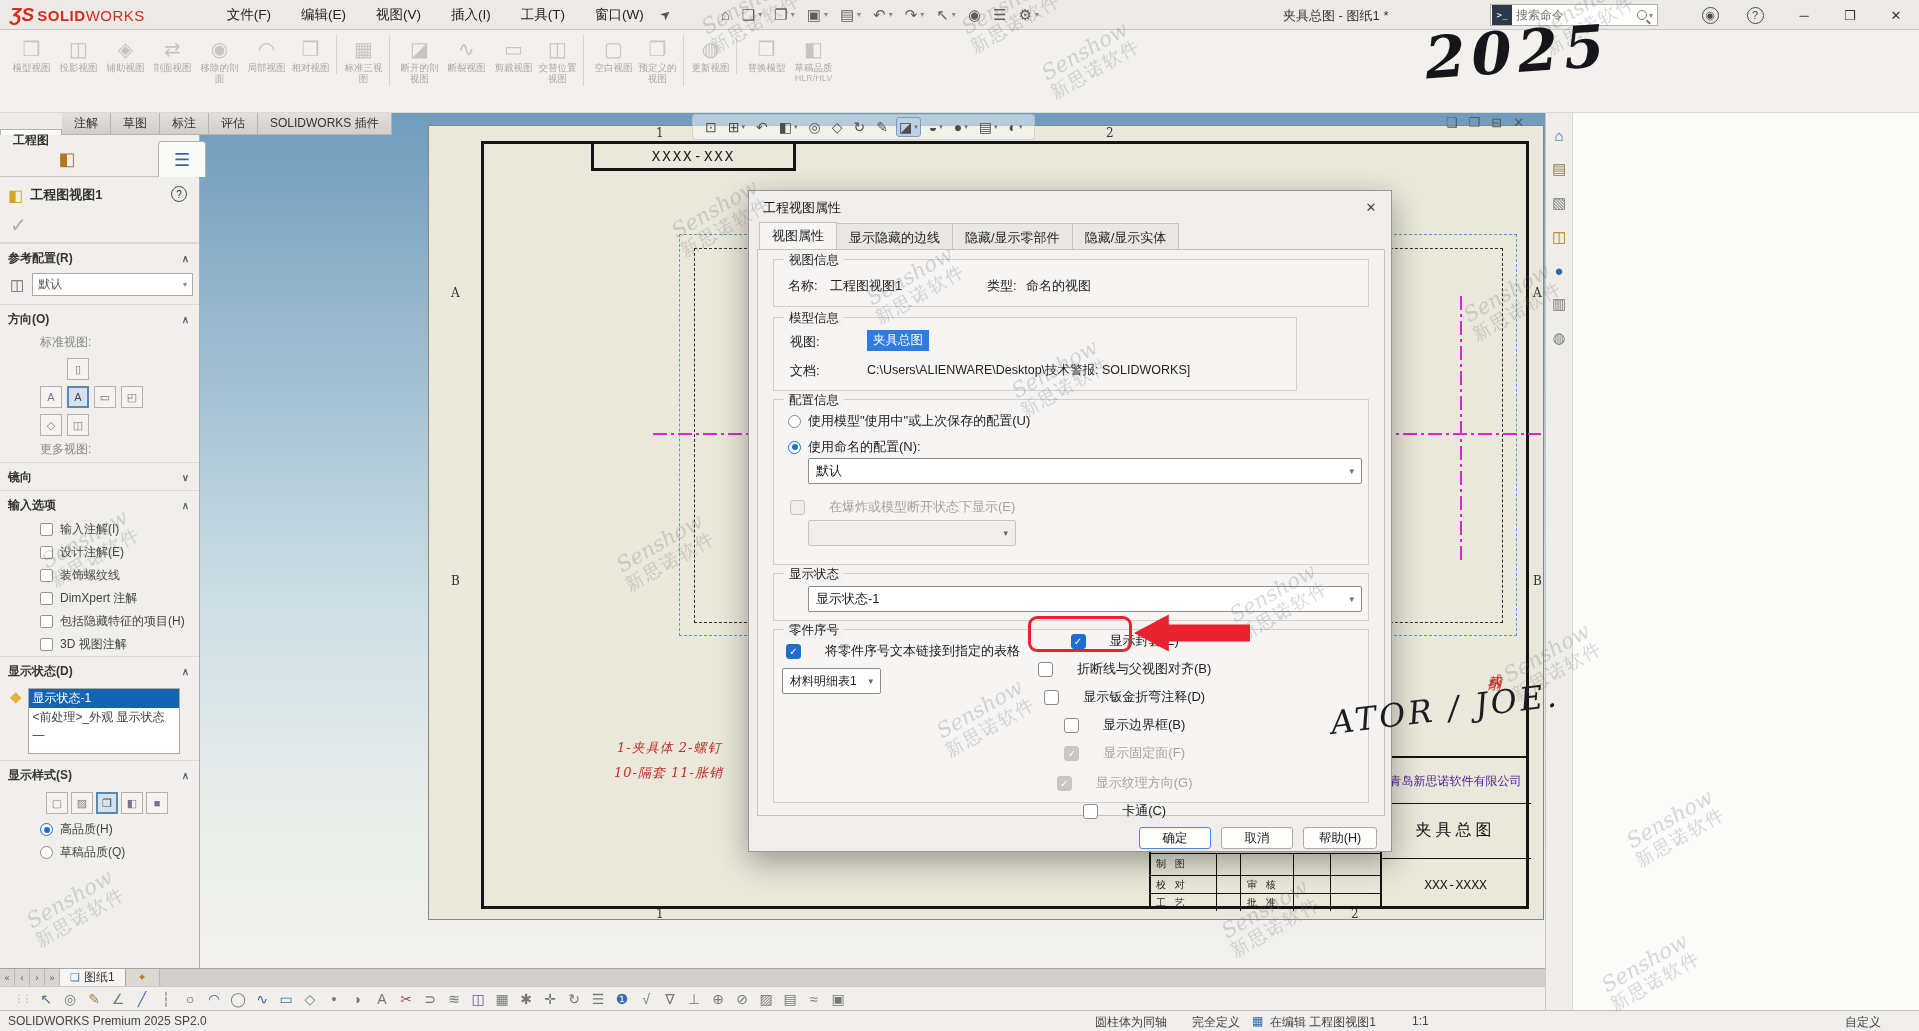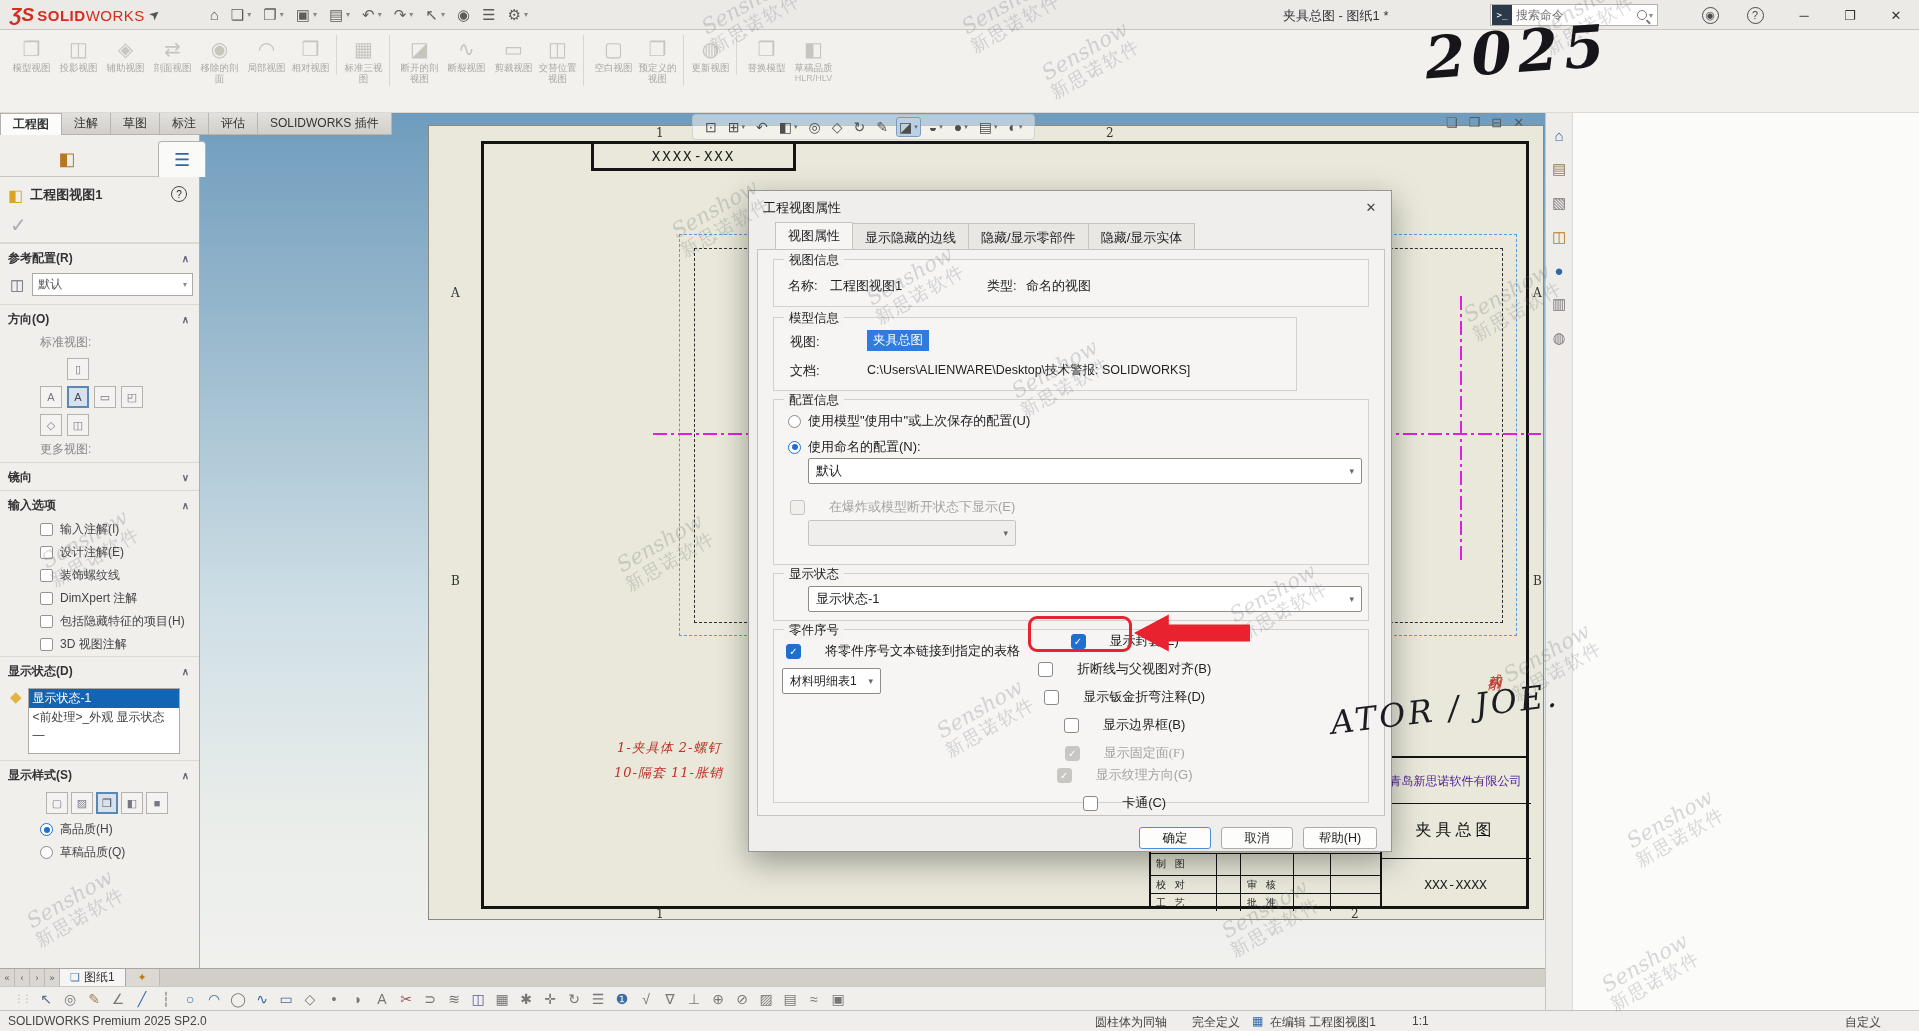--- a/index.html
+++ b/index.html
@@ -39,21 +39,21 @@
   .rbtn { width:47px; display:flex; flex-direction:column; align-items:center; padding:1px 1px; }
   .rbtn .ric { font-size:20px; color:#c8c5bf; height:26px; line-height:26px; }
   .rbtn .rlb { font-size:9.5px; line-height:1.2; color:#aba8a3; text-align:center; }
   .rbtn .rsub { font-size:9px; color:#b8b5b0; }
   .rbtn.sep { border-right:1px solid #d8d5d0; padding-right:6px; margin-right:6px; }
   #hand-2025 { position:absolute; left:1425px; top:18px; font-family:"DejaVu Serif", serif; font-style:italic; font-weight:600; font-size:58px; color:#15151a; transform:rotate(-4deg); letter-spacing:6px; z-index:70; }
 
   
   #cmdtabs { position:absolute; left:0; top:113px; height:22px; display:flex; z-index:24; }
   .ctab { padding:2px 12px 0 12px; font-size:12px; color:#333; background:linear-gradient(#e3e1dd,#d2cfca); border-right:1px solid #b8b5b0; border-bottom:1px solid #b8b5b0; cursor:default; }
-  .ctab.active { background:#fcfcfb; border:1px solid #b5b2ad; border-bottom:none; font-weight:bold; }
+  .ctab.active { background:#fcfcfb; border:1px solid #b5b2ad; border-bottom:none; font-weight:bold;margin-top:16px; }
 
   
   #graphics { position:absolute; left:200px; top:113px; width:1345px; height:855px; background:linear-gradient(180deg,#6f9cbd 0%,#9dbccf 28%,#cfdfe6 58%,#e9edea 82%,#f1f1ee 100%); z-index:1; }
   #headsup { position:absolute; left:692px; top:114px; height:26px; display:flex; align-items:center; gap:7px; padding:0 10px; background:rgba(252,252,252,.50); border:1px solid rgba(170,170,170,.45); border-radius:4px; z-index:15; }
   .hu { display:flex; align-items:center; font-size:14px; color:#4e4e4e; padding:1px 2px; border-radius:2px; }
   .hu.caret::after { content:"▾"; font-size:7px; color:#6e6e6e; margin-left:2px; }
   .hu.active { background:#bcd0e4; outline:1px solid #7a9cc0; }
   #mdi { position:absolute; left:1446px; top:115px; display:flex; gap:11px; font-size:13px; color:#55585c; z-index:15; }
 
   
@@ -131,21 +131,21 @@
   #statusbar { position:absolute; left:0; top:1010px; width:1919px; height:21px; background:#f0eeec; border-top:1px solid #c6c3bf; display:flex; align-items:center; font-size:12px; color:#444; z-index:22; }
   #sb-left { margin-left:8px; }
   .sb-abs { position:absolute; top:3px; }
 
   
   #dialog { position:absolute; left:748px; top:190px; width:644px; height:662px; background:#efeeec; border:1px solid #9a9794; box-shadow:0 10px 30px rgba(0,0,0,.35); z-index:40; }
   #dlg-title { position:absolute; left:14px; top:8px; font-size:13px; color:#1a1a1a; }
   #dlg-close { position:absolute; left:608px; top:5px; width:28px; height:22px; display:flex; align-items:center; justify-content:center; color:#444; font-size:13px; }
   #dlg-tabs { position:absolute; left:10px; top:32px; display:flex; }
   .dtab { padding:5px 12px; font-size:13px; color:#222; background:#e9e7e4; border:1px solid #c5c2bf; border-left:none; cursor:default; }
-  .dtab:first-child { border-left:1px solid #c5c2bf;margin-left:16px; }
+  .dtab:first-child { border-left:1px solid #c5c2bf; }
   .dtab.active { background:#f6f5f4; border-bottom:none; padding-top:4px; font-weight:normal; position:relative; top:-1px; border-left:1px solid #c5c2bf; }
   #dlg-page { position:absolute; left:8px; top:58px; width:628px; height:567px; background:#f4f3f2; border:1px solid #c5c2bf; }
   .grp { position:absolute; border:1px solid #d2cfcc; background:#f6f5f4; }
   .grp-lb { position:absolute; left:10px; top:-8px; background:#f4f3f2; padding:0 5px; font-size:12.5px; color:#222; }
   .dtext { position:absolute; font-size:13px; color:#222; white-space:nowrap; }
   .chip { position:absolute; background:#2e7ce0; color:#fff; font-size:12.5px; padding:2px 6px; }
   .combo { position:absolute; height:26px; background:#fff; border:1px solid #8f8c88; display:flex; align-items:center; justify-content:space-between; padding:0 7px; font-size:13px; color:#222; border-radius:2px; }
   .combo .car { font-size:9px; color:#666; }
   .combo.disabled { background:#efeeec; border-color:#c5c2bf; color:#a6a39f; }
   .dck { position:absolute; display:flex; align-items:center; gap:24px; font-size:13px; color:#222; white-space:nowrap;justify-content:center; }
@@ -170,20 +170,28 @@
 </head>
 <body>
 
 <div id="app">
 
   <div id="titlebar">
     <div id="logo">
       <span class="dz">ƷS</span>
       <span class="b">SOLID</span>
       <span class="l">WORKS</span>
+    </div>
+    <div id="menus">
+      <div class="menu">文件(F)</div>
+        <div class="menu">编辑(E)</div>
+        <div class="menu">视图(V)</div>
+        <div class="menu">插入(I)</div>
+        <div class="menu">工具(T)</div>
+        <div class="menu">窗口(W)</div>
     </div>
     <span class="pin">➤</span>
     <div id="quicktools">
       <div class="qt">
           <span>⌂</span>
         </div>
         <div class="qt caret">
           <span>❏</span>
         </div>
         <div class="qt caret">
@@ -714,21 +722,21 @@
             <span>折断线与父视图对齐(B)</span>
           </div>
           <div class="dck" style="position:relative;margin-bottom:10px;">
             <span class="ckbox"></span>
             <span>显示钣金折弯注释(D)</span>
           </div>
           <div class="dck" style="position:relative;margin-bottom:10px;">
             <span class="ckbox"></span>
             <span>显示边界框(B)</span>
           </div>
-          <div class="dck checked disabled" style="position:relative;margin-bottom:4px;font-family:Liberation Serif, serif;">
+          <div class="dck checked disabled" style="position:relative;margin-bottom:12px;">
             <span class="ckbox"></span>
             <span>显示固定面(F)</span>
           </div>
           <div class="dck checked disabled" style="position:relative;margin-bottom:10px;">
             <span class="ckbox"></span>
             <span>显示纹理方向(G)</span>
           </div>
           <div class="dck" style="position:relative;margin-bottom:10px;">
             <span class="ckbox"></span>
             <span>卡通(C)</span>

